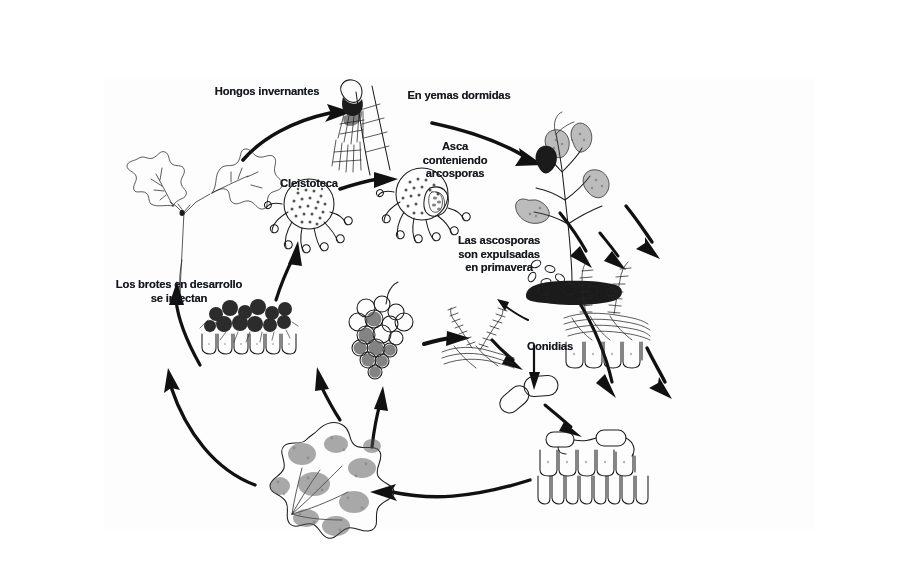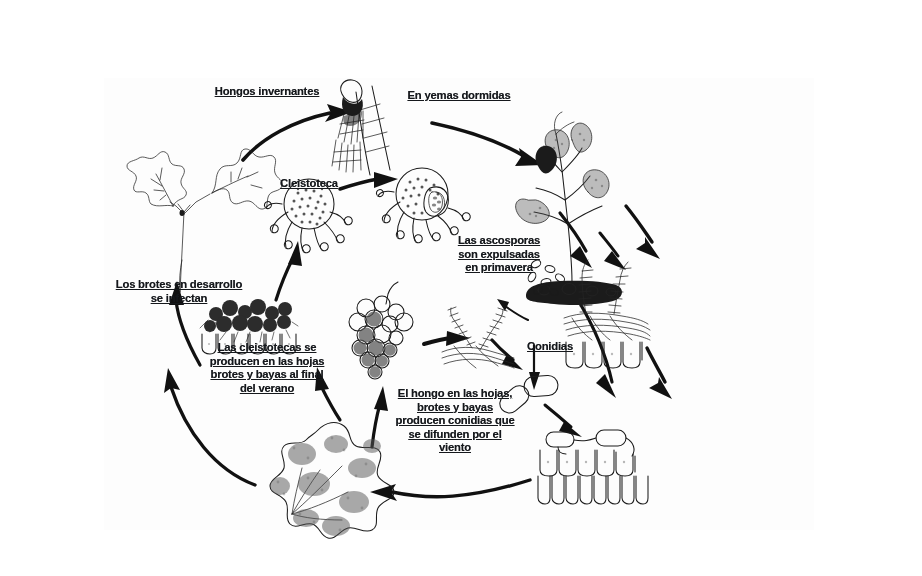--- a/index.html
+++ b/index.html
@@ -29,21 +29,20 @@
   .lbl {
     position: absolute;
     color: #15181c;
     font-size: 11.3px;
     line-height: 13.6px;
     text-align: center;
     letter-spacing: -0.02em;
     white-space: pre-line;
     font-weight: 600;
     text-shadow: 0 0 0.4px rgba(20,22,26,.55);
-    text-decoration: underline;
   }
   svg.art {
     position: absolute;
     left: 0; top: 0;
     width: 922px;
     height: 576px;
     pointer-events: none;
   }
   .ink   { fill: none; stroke: #1b1b1b; stroke-width: 1.05; stroke-linecap: round; stroke-linejoin: round; }
   .ink-t { fill: none; stroke: #242424; stroke-width: .75; stroke-linecap: round; stroke-linejoin: round; }
@@ -506,39 +505,33 @@
       </g>
     </g>
 
   </svg>
 
   <div class="lbl" style="left:197px; top:85px;  width:140px;">Hongos invernantes</div>
 
   <div class="lbl" style="left:390px; top:89px;  width:138px;">En yemas dormidas</div>
 
 
+  <div class="lbl" style="left:405px; top:140px; width:100px;">Asca
+conteniendo
+arcosporas</div>
 
   <div class="lbl" style="left:265px; top:177px; width:88px;">Cleistoteca</div>
 
 
   <div class="lbl" style="left:447px; top:234px; width:104px;text-align:center;">Las ascosporas
 son expulsadas
 en primavera</div>
 
 
   <div class="lbl" style="left:101px; top:278px; width:156px;">Los brotes en desarrollo
 se infectan</div>
 
-  <div class="lbl" style="left:197px; top:341px; width:140px;">Las cleistotecas se
-producen en las hojas
-brotes y bayas al final
-del verano</div>
 
   <div class="lbl" style="left:517px; top:340px; width:66px;">Conidias</div>
 
-  <div class="lbl" style="left:383px; top:387px; width:144px;">El hongo en las hojas,
-brotes y bayas
-producen conidias que
-se difunden por el
-viento</div>
 
 
 </div>
 
 </body></html>

